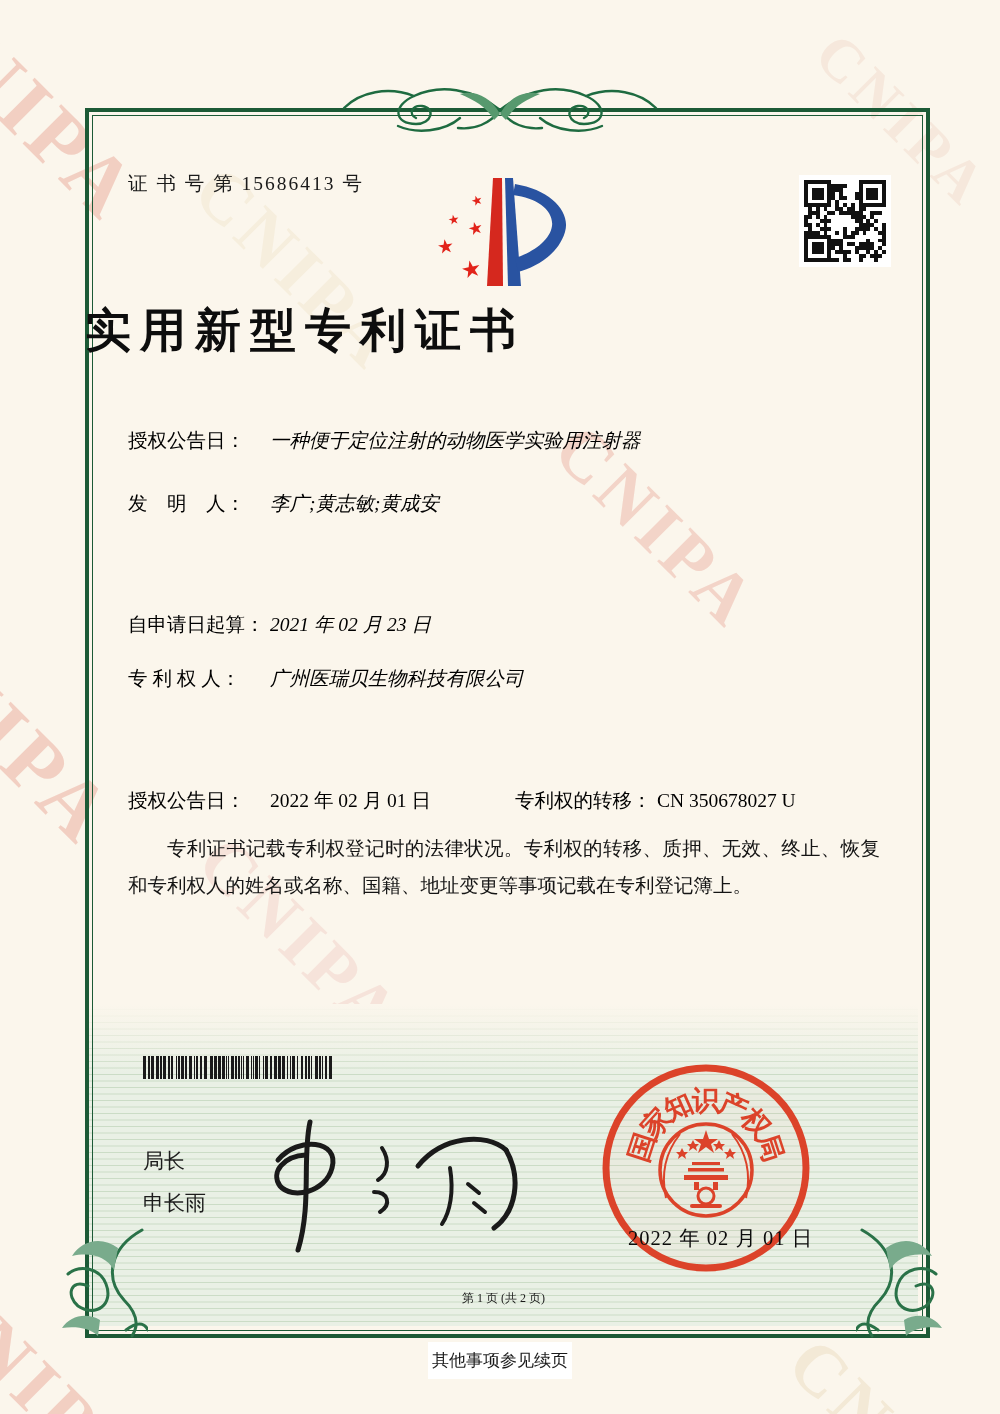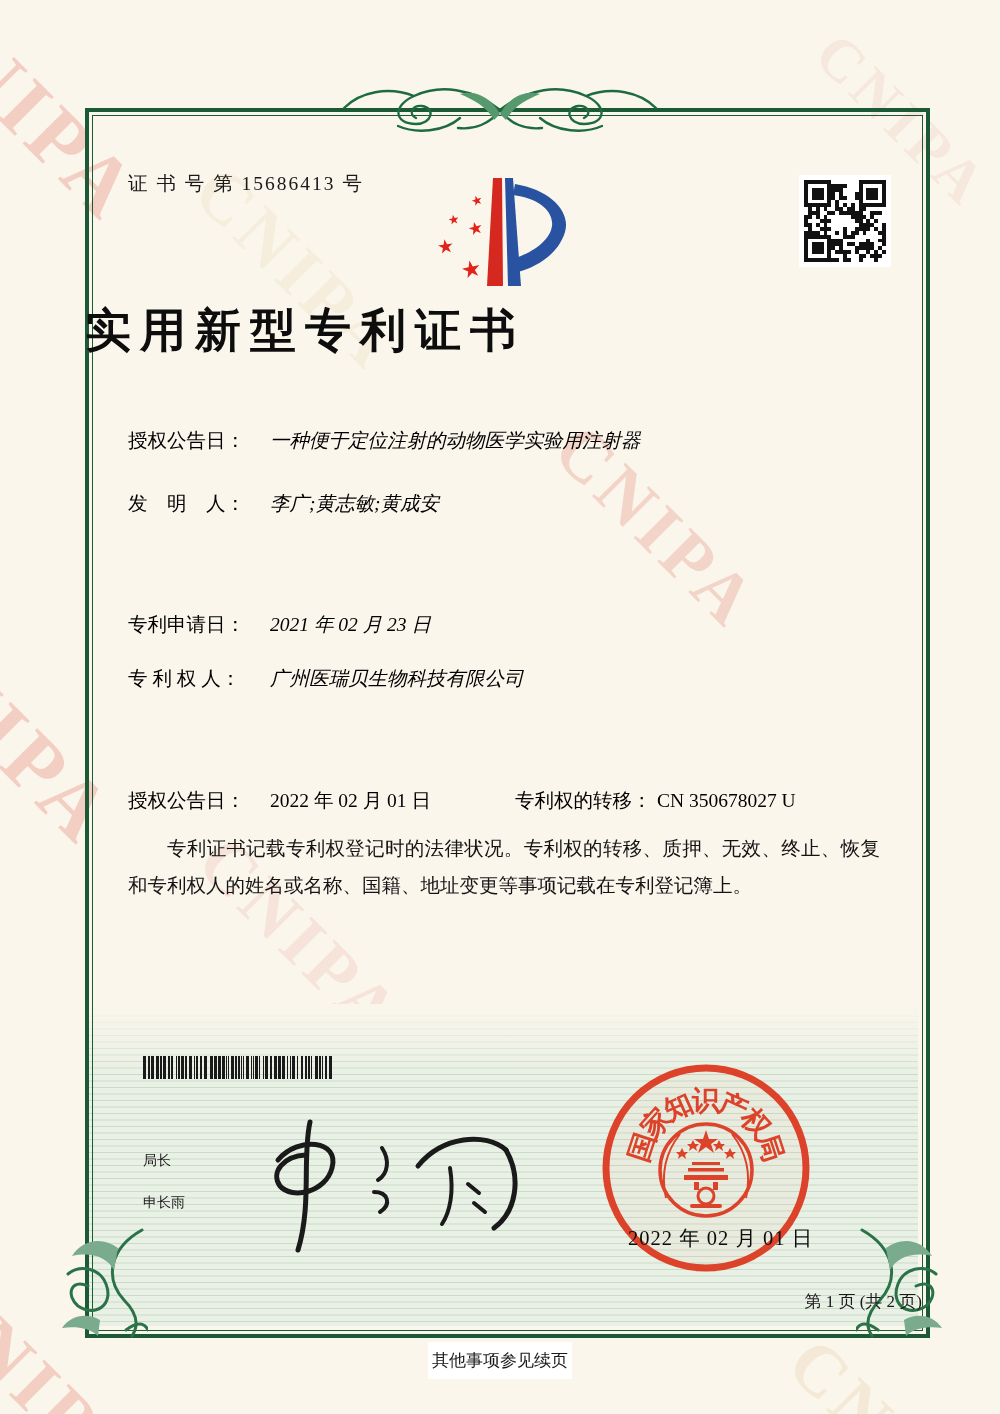--- a/index.html
+++ b/index.html
@@ -45,27 +45,27 @@
   #qrcode{left:799px;top:175px;width:82px;height:82px;background:#fff;padding:5px;
           display:grid;grid-template-columns:repeat(21,1fr);grid-template-rows:repeat(21,1fr);
           z-index:3;}
   #qrcode div{width:100%;height:100%;}
   #qrcode .b{background:#111;}
 
   #barcode{left:143px;top:1056px;width:256px;height:23px;display:flex;z-index:3;}
   #barcode div{height:100%;}
   #barcode .bar{background:#1a1a1a;}
 
-  #signer{left:143px;top:1140px;font-size:14px;line-height:42px;z-index:4;color:#1c1c1c;font-family:Liberation Serif, serif;}
+  #signer{left:143px;top:1140px;font-size:21px;line-height:42px;z-index:4;color:#1c1c1c;font-family:Liberation Serif, serif;}
   #signature{left:252px;top:1106px;z-index:4;}
 
   #seal{left:596px;top:1058px;z-index:3;opacity:.95;}
   #seal-date{left:628px;top:1224px;font-size:20.5px;letter-spacing:1px;z-index:5;color:#0c0c0c;}
 
-  #page-info{left:85px;width:837px;top:1290px;text-align:right;font-size:17px;z-index:3;}
+  #page-info{left:85px;width:837px;top:1290px;text-align:center;font-size:12px;z-index:3;}
   #footer-note{left:0;width:1000px;top:1342px;text-align:center;z-index:3;}
   #footer-note span{display:inline-block;background:#ffffff;padding:7px 4px;font-size:17px;color:#1a1a1a;font-family:Liberation Mono, monospace;}
 
   .flourish{z-index:2;}
   #crest{left:340px;top:80px;z-index:3;}
 </style>
 </head>
 <body>
 
 <div id="page">
@@ -565,21 +565,21 @@
 
   <div class="row abs" style="top:426px;">
     <span class="label">授权公告日：</span>
     <span class="value">一种便于定位注射的动物医学实验用注射器</span>
   </div>
   <div class="row abs" style="top:489px;">
     <span class="label">发　明　人：</span>
     <span class="value">李广;黄志敏;黄成安</span>
   </div>
   <div class="row abs" style="top:610px;">
-    <span class="label">专利申请日：</span>
+    <span class="label">自申请日起算：</span>
     <span class="value">2021 年 02 月 23 日</span>
   </div>
   <div class="row abs" style="top:664px;">
     <span class="label">专 利 权 人：</span>
     <span class="value">广州医瑞贝生物科技有限公司</span>
   </div>
   <div class="row abs" style="top:722px;">
   </div>
   <div class="row abs" id="row-grant" style="top:786px;">
     <span class="g-label">授权公告日：</span>

